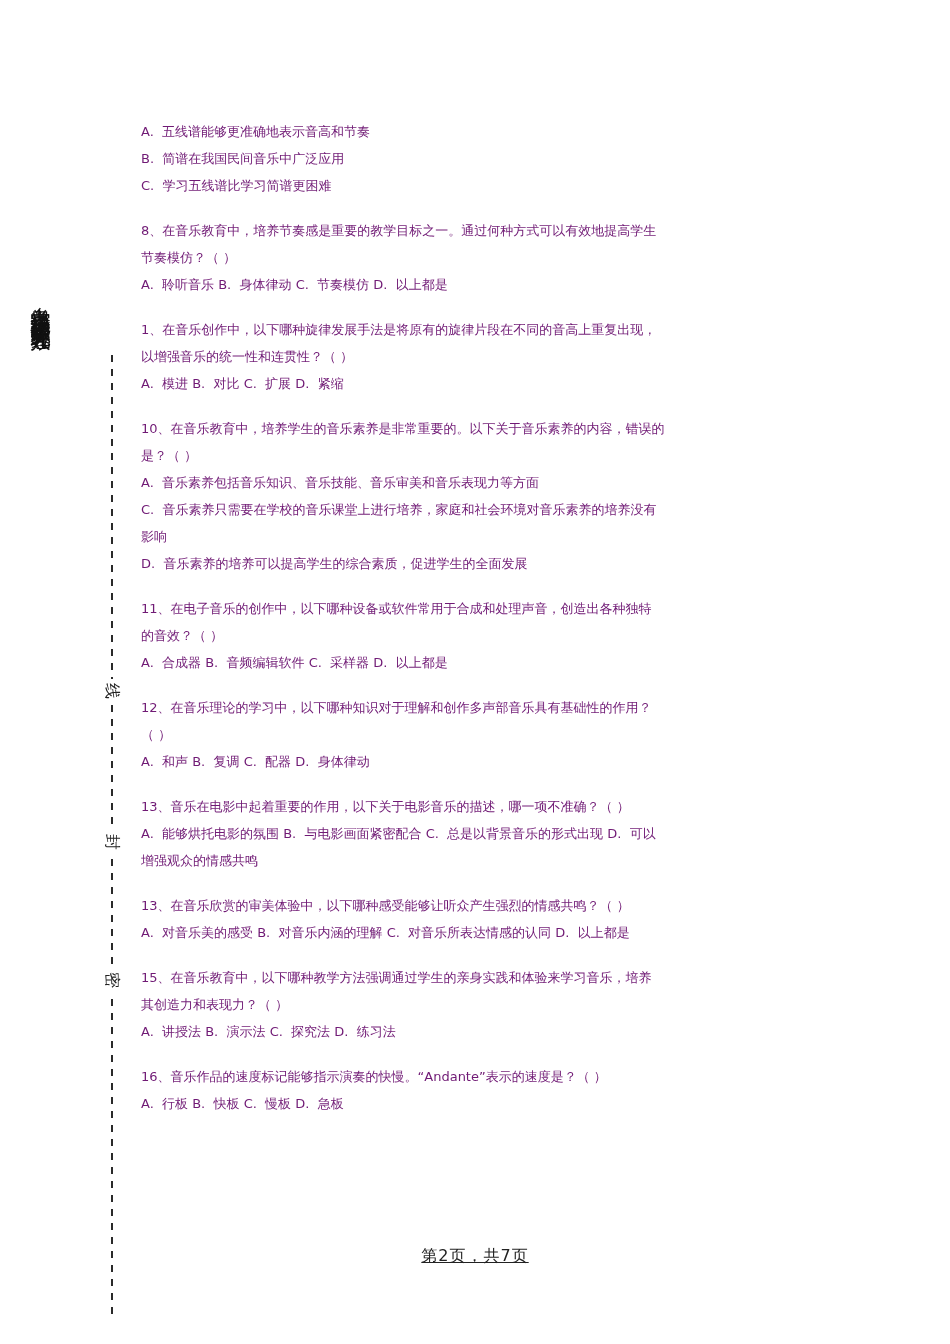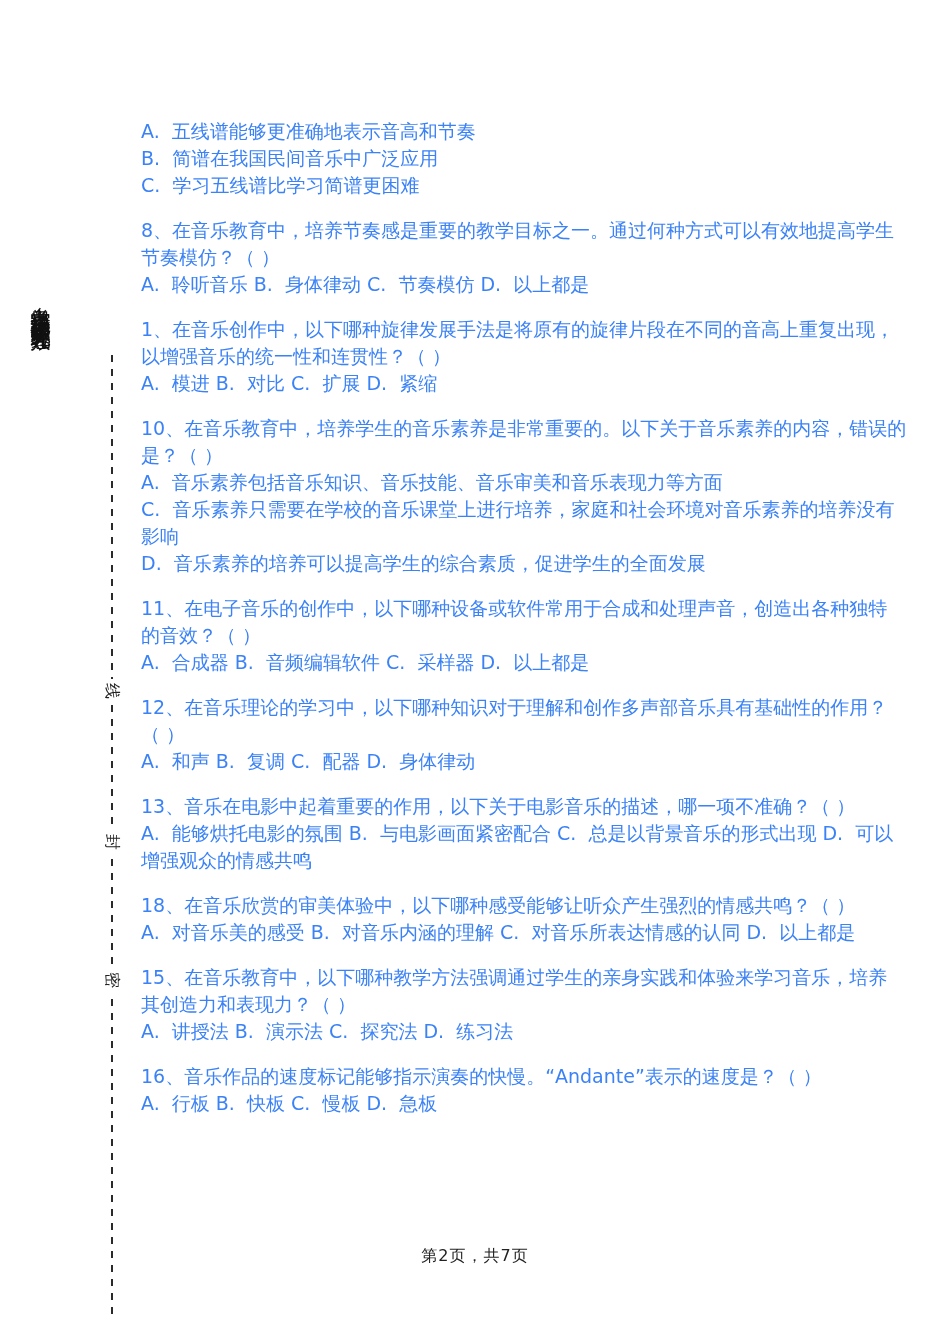--- a/index.html
+++ b/index.html
@@ -61,35 +61,36 @@
   
   .content {
     position: absolute;
     left: 141px;
     top: 118px;
     width: 700px;
   }
   .qblock { margin: 0 0 18px 0; }
   .qblock:first-child { margin-top: 0; }
   .qline {
-    font-size: 19px;
+    font-size: 13px;
     line-height: 27px;
     white-space: pre;
-    color: #3b82f6;
+    color: #701a75;
   }
   
   .page-footer {
     position: absolute;
     left: 0;
     right: 0;
     top: 1246px;
     text-align: center;
     font-size: 16px;
     color: #222222;
     letter-spacing: 1px;
+    text-decoration: underline;
   }
 </style>
 </head>
 <body>
 
 <div class="page">
 
   <div class="side-warning">自觉遵守考场纪律如考试作弊此答卷无效</div>
 
   <div class="seal-line">
@@ -132,21 +133,21 @@
           <div class="qline">12、在音乐理论的学习中，以下哪种知识对于理解和创作多声部音乐具有基础性的作用？</div>
           <div class="qline">（ ）</div>
           <div class="qline">A.  和声 B.  复调 C.  配器 D.  身体律动</div>
         </div>
         <div class="qblock">
           <div class="qline">13、音乐在电影中起着重要的作用，以下关于电影音乐的描述，哪一项不准确？（ ）</div>
           <div class="qline">A.  能够烘托电影的氛围 B.  与电影画面紧密配合 C.  总是以背景音乐的形式出现 D.  可以</div>
           <div class="qline">增强观众的情感共鸣</div>
         </div>
         <div class="qblock">
-          <div class="qline">18、在音乐欣赏的审美体验中，以下哪种感受能够让听众产生强烈的情感共鸣？（ ）</div>
+          <div class="qline">13、在音乐欣赏的审美体验中，以下哪种感受能够让听众产生强烈的情感共鸣？（ ）</div>
           <div class="qline">A.  对音乐美的感受 B.  对音乐内涵的理解 C.  对音乐所表达情感的认同 D.  以上都是</div>
         </div>
         <div class="qblock">
           <div class="qline">15、在音乐教育中，以下哪种教学方法强调通过学生的亲身实践和体验来学习音乐，培养</div>
           <div class="qline">其创造力和表现力？（ ）</div>
           <div class="qline">A.  讲授法 B.  演示法 C.  探究法 D.  练习法</div>
         </div>
         <div class="qblock">
           <div class="qline">16、音乐作品的速度标记能够指示演奏的快慢。“Andante”表示的速度是？（ ）</div>
           <div class="qline">A.  行板 B.  快板 C.  慢板 D.  急板</div>

